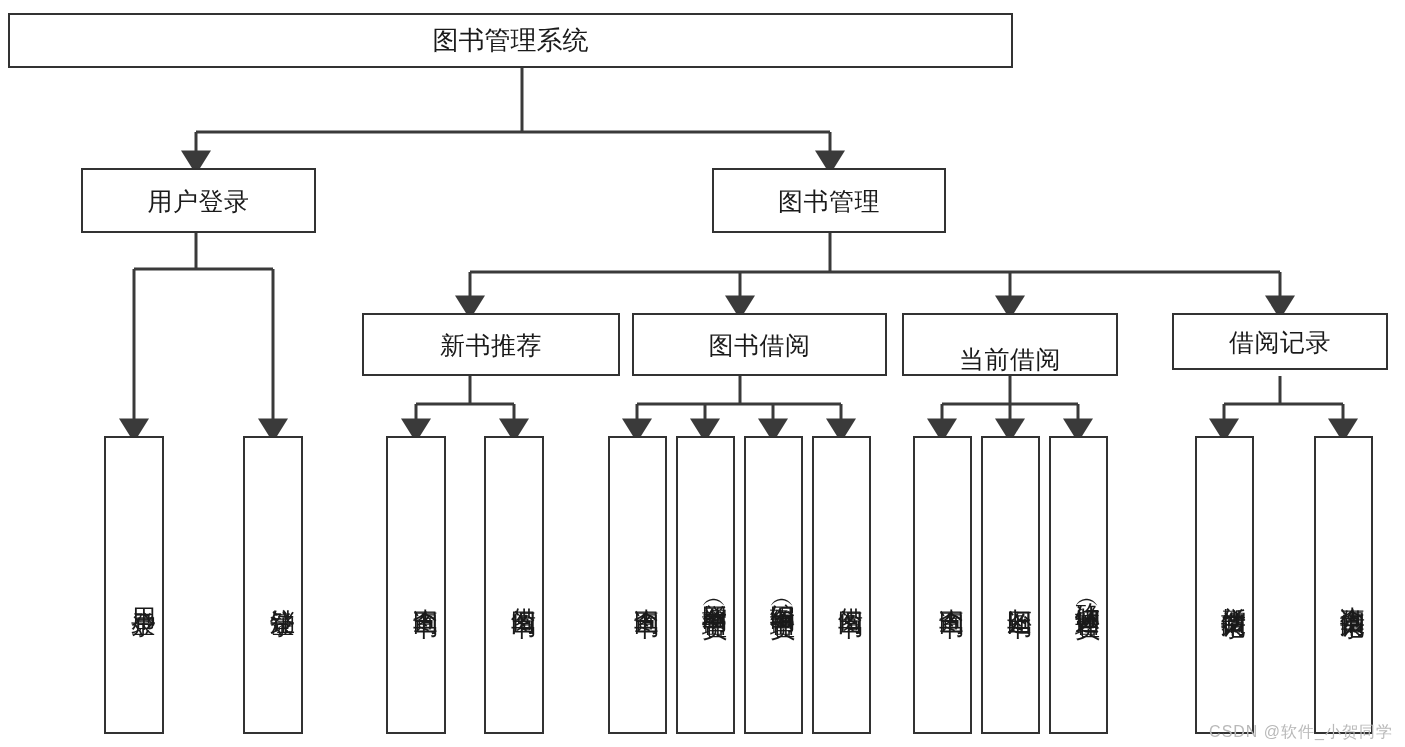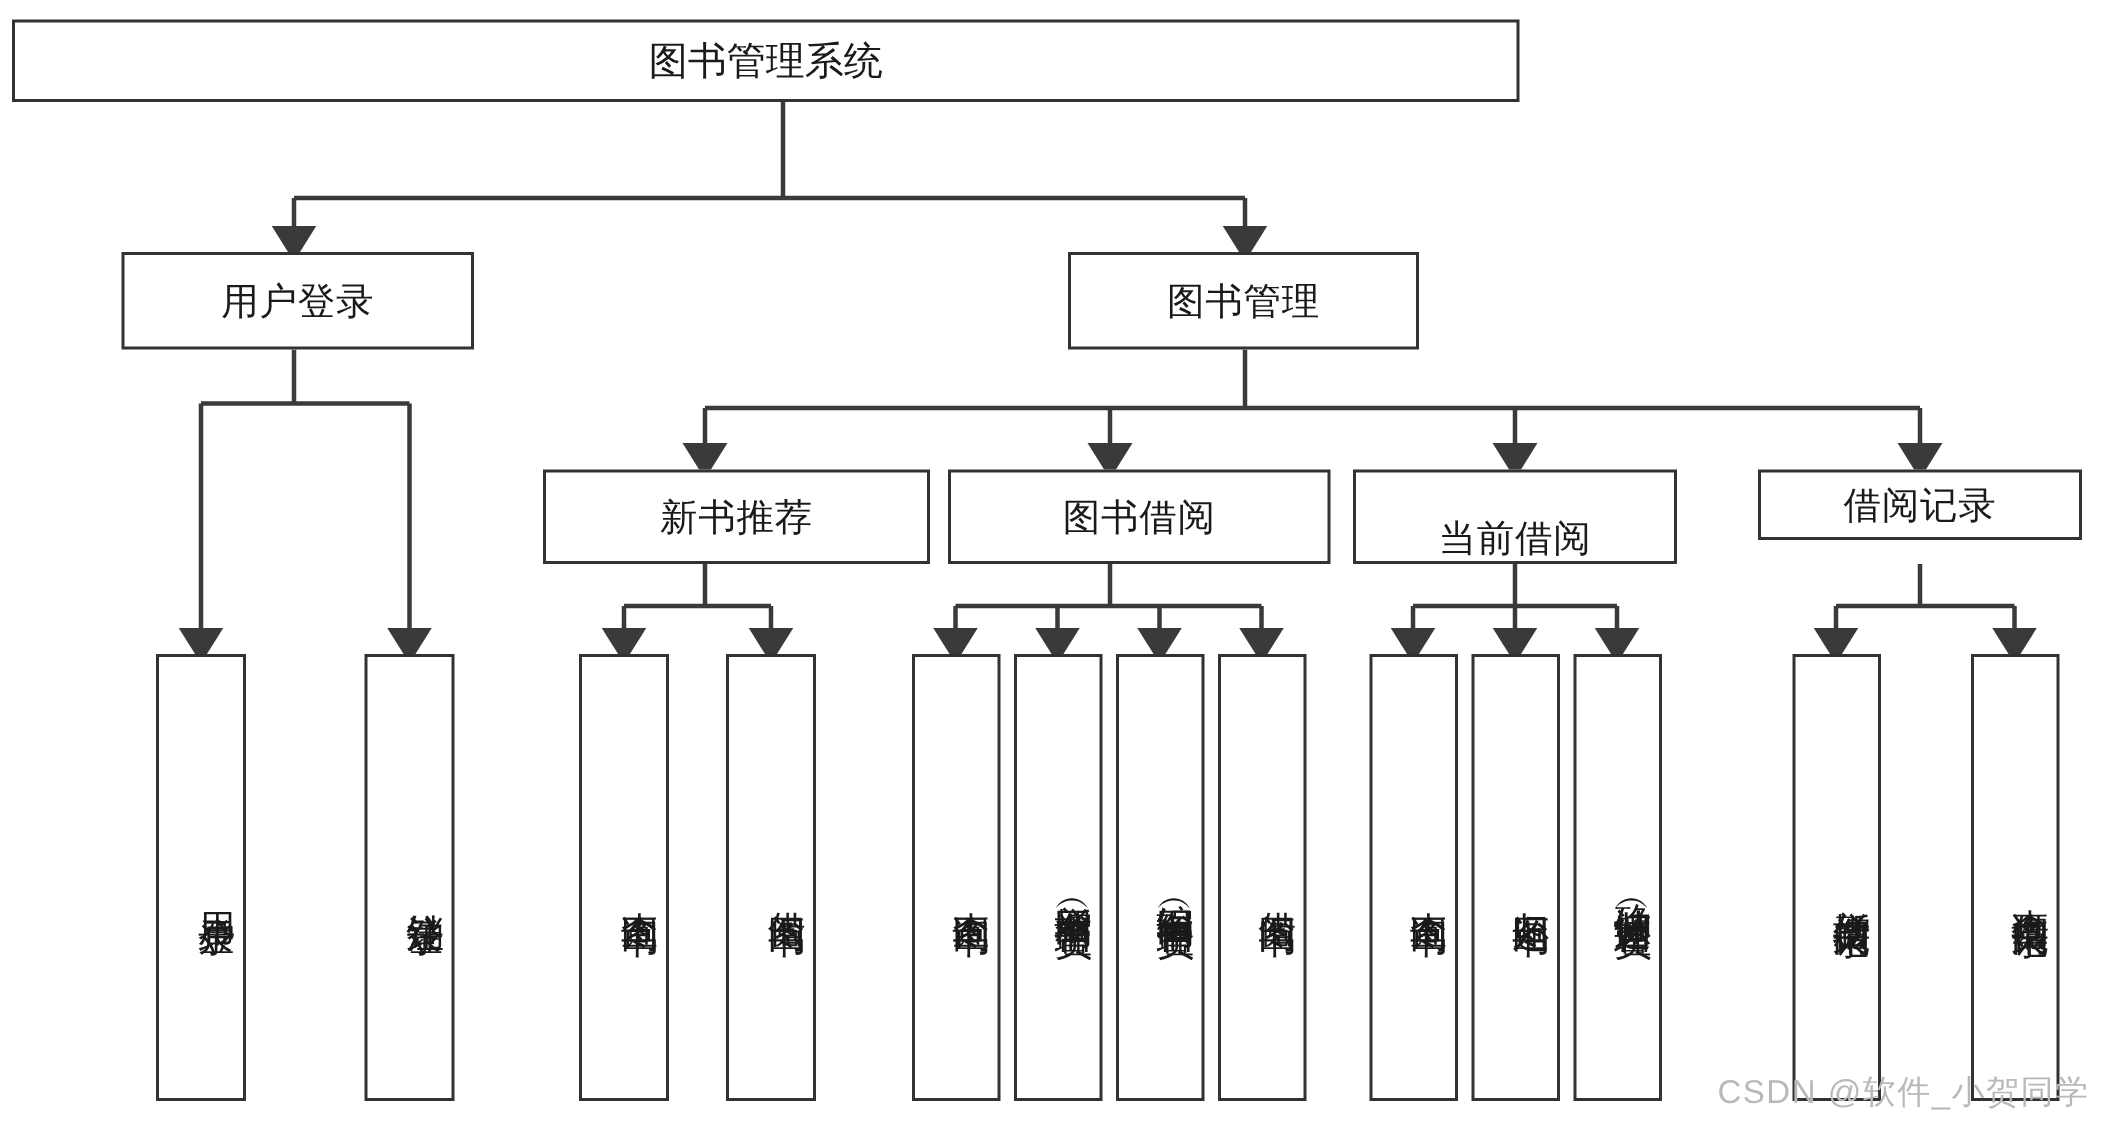--- a/index.html
+++ b/index.html
@@ -55,21 +55,21 @@
     justify-content: center;
   }
   .node .label {
     display: block;
     white-space: pre-line;
   }
   .watermark {
     position: absolute;
     right: 12px;
     bottom: 4px;
-    font-size: 22px;
+    font-size: 16px;
     color: #b9b9b9;
     letter-spacing: 1px;
     user-select: none;
   }
 </style>
 </head>
 <body>
 
 <div id="diagram-root">
 
@@ -136,21 +136,21 @@
 
   <div class="node h" style="left:362px; top:313px; width:258px; height:63px;">
     <span class="label">新书推荐</span>
   </div>
   <div class="node h" style="left:632px; top:313px; width:255px; height:63px;">
     <span class="label">图书借阅</span>
   </div>
   <div class="node h" style="left:902px; top:313px; width:216px; height:63px;align-items:flex-end;">
     <span class="label">当前借阅</span>
   </div>
-  <div class="node h" style="left:1172px; top:313px; width:216px; height:47px;">
+  <div class="node h" style="left:1172px; top:313px; width:216px; height:57px;">
     <span class="label">借阅记录</span>
   </div>
 
   <div class="node leaf" style="left:104px; top:436px; width:60px; height:298px;">
     <span class="label">用户登录</span>
   </div>
   <div class="node leaf" style="left:243px; top:436px; width:60px; height:298px;">
     <span class="label">注销登录</span>
   </div>
 

